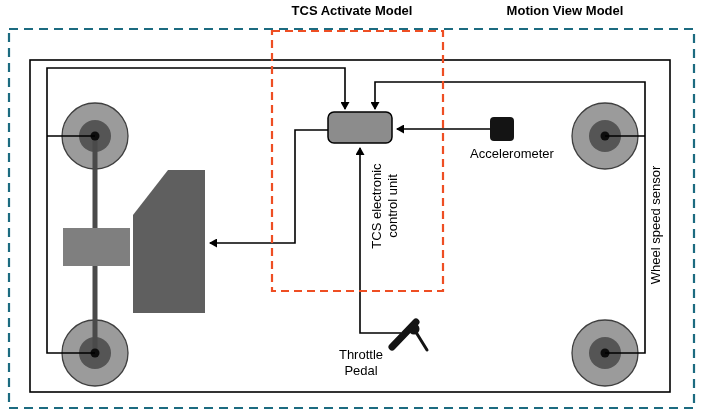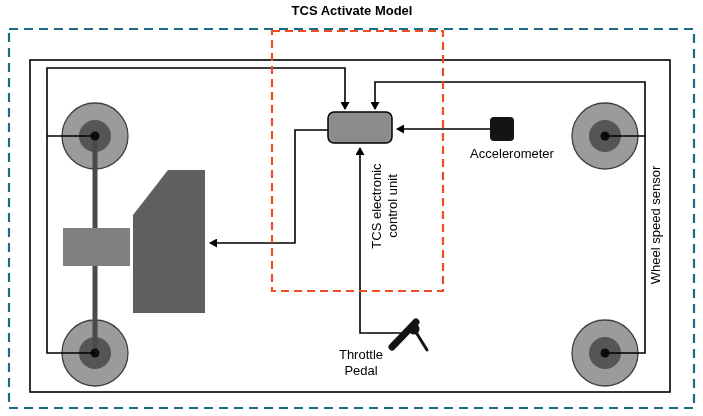--- a/index.html
+++ b/index.html
@@ -95,20 +95,21 @@
       <circle cx="414" cy="329" r="5.5" fill="#141414"></circle>
       <line x1="414" y1="329" x2="427" y2="350" stroke="#141414" stroke-width="3" stroke-linecap="round"></line>
     </g>
 
     <rect x="9" y="29" width="685" height="379" fill="none" stroke-width="2.2" stroke-dasharray="9 6" stroke="#1c6b80"></rect>
     <rect x="272" y="31" width="171" height="260" fill="none" stroke-width="2.2" stroke-dasharray="8 5" stroke="#ee4e23"></rect>
   </svg>
 
   <div class="lbl title" style="left:262px; top:3px; width:180px;">TCS Activate Model</div>
 
+  <div class="lbl title" style="left:475px; top:3px; width:180px;">Motion View Model</div>
 
 
   <div class="lbl" style="left:437px; top:146px; width:150px;">Accelerometer</div>
 
   <div class="lbl" style="left:311px; top:347px; width:100px;">
     <div>Throttle</div>
     <div>Pedal</div>
   </div>
 
   <div class="lbl rot" style="left:321px; top:189px; width:130px; height:34px;">

